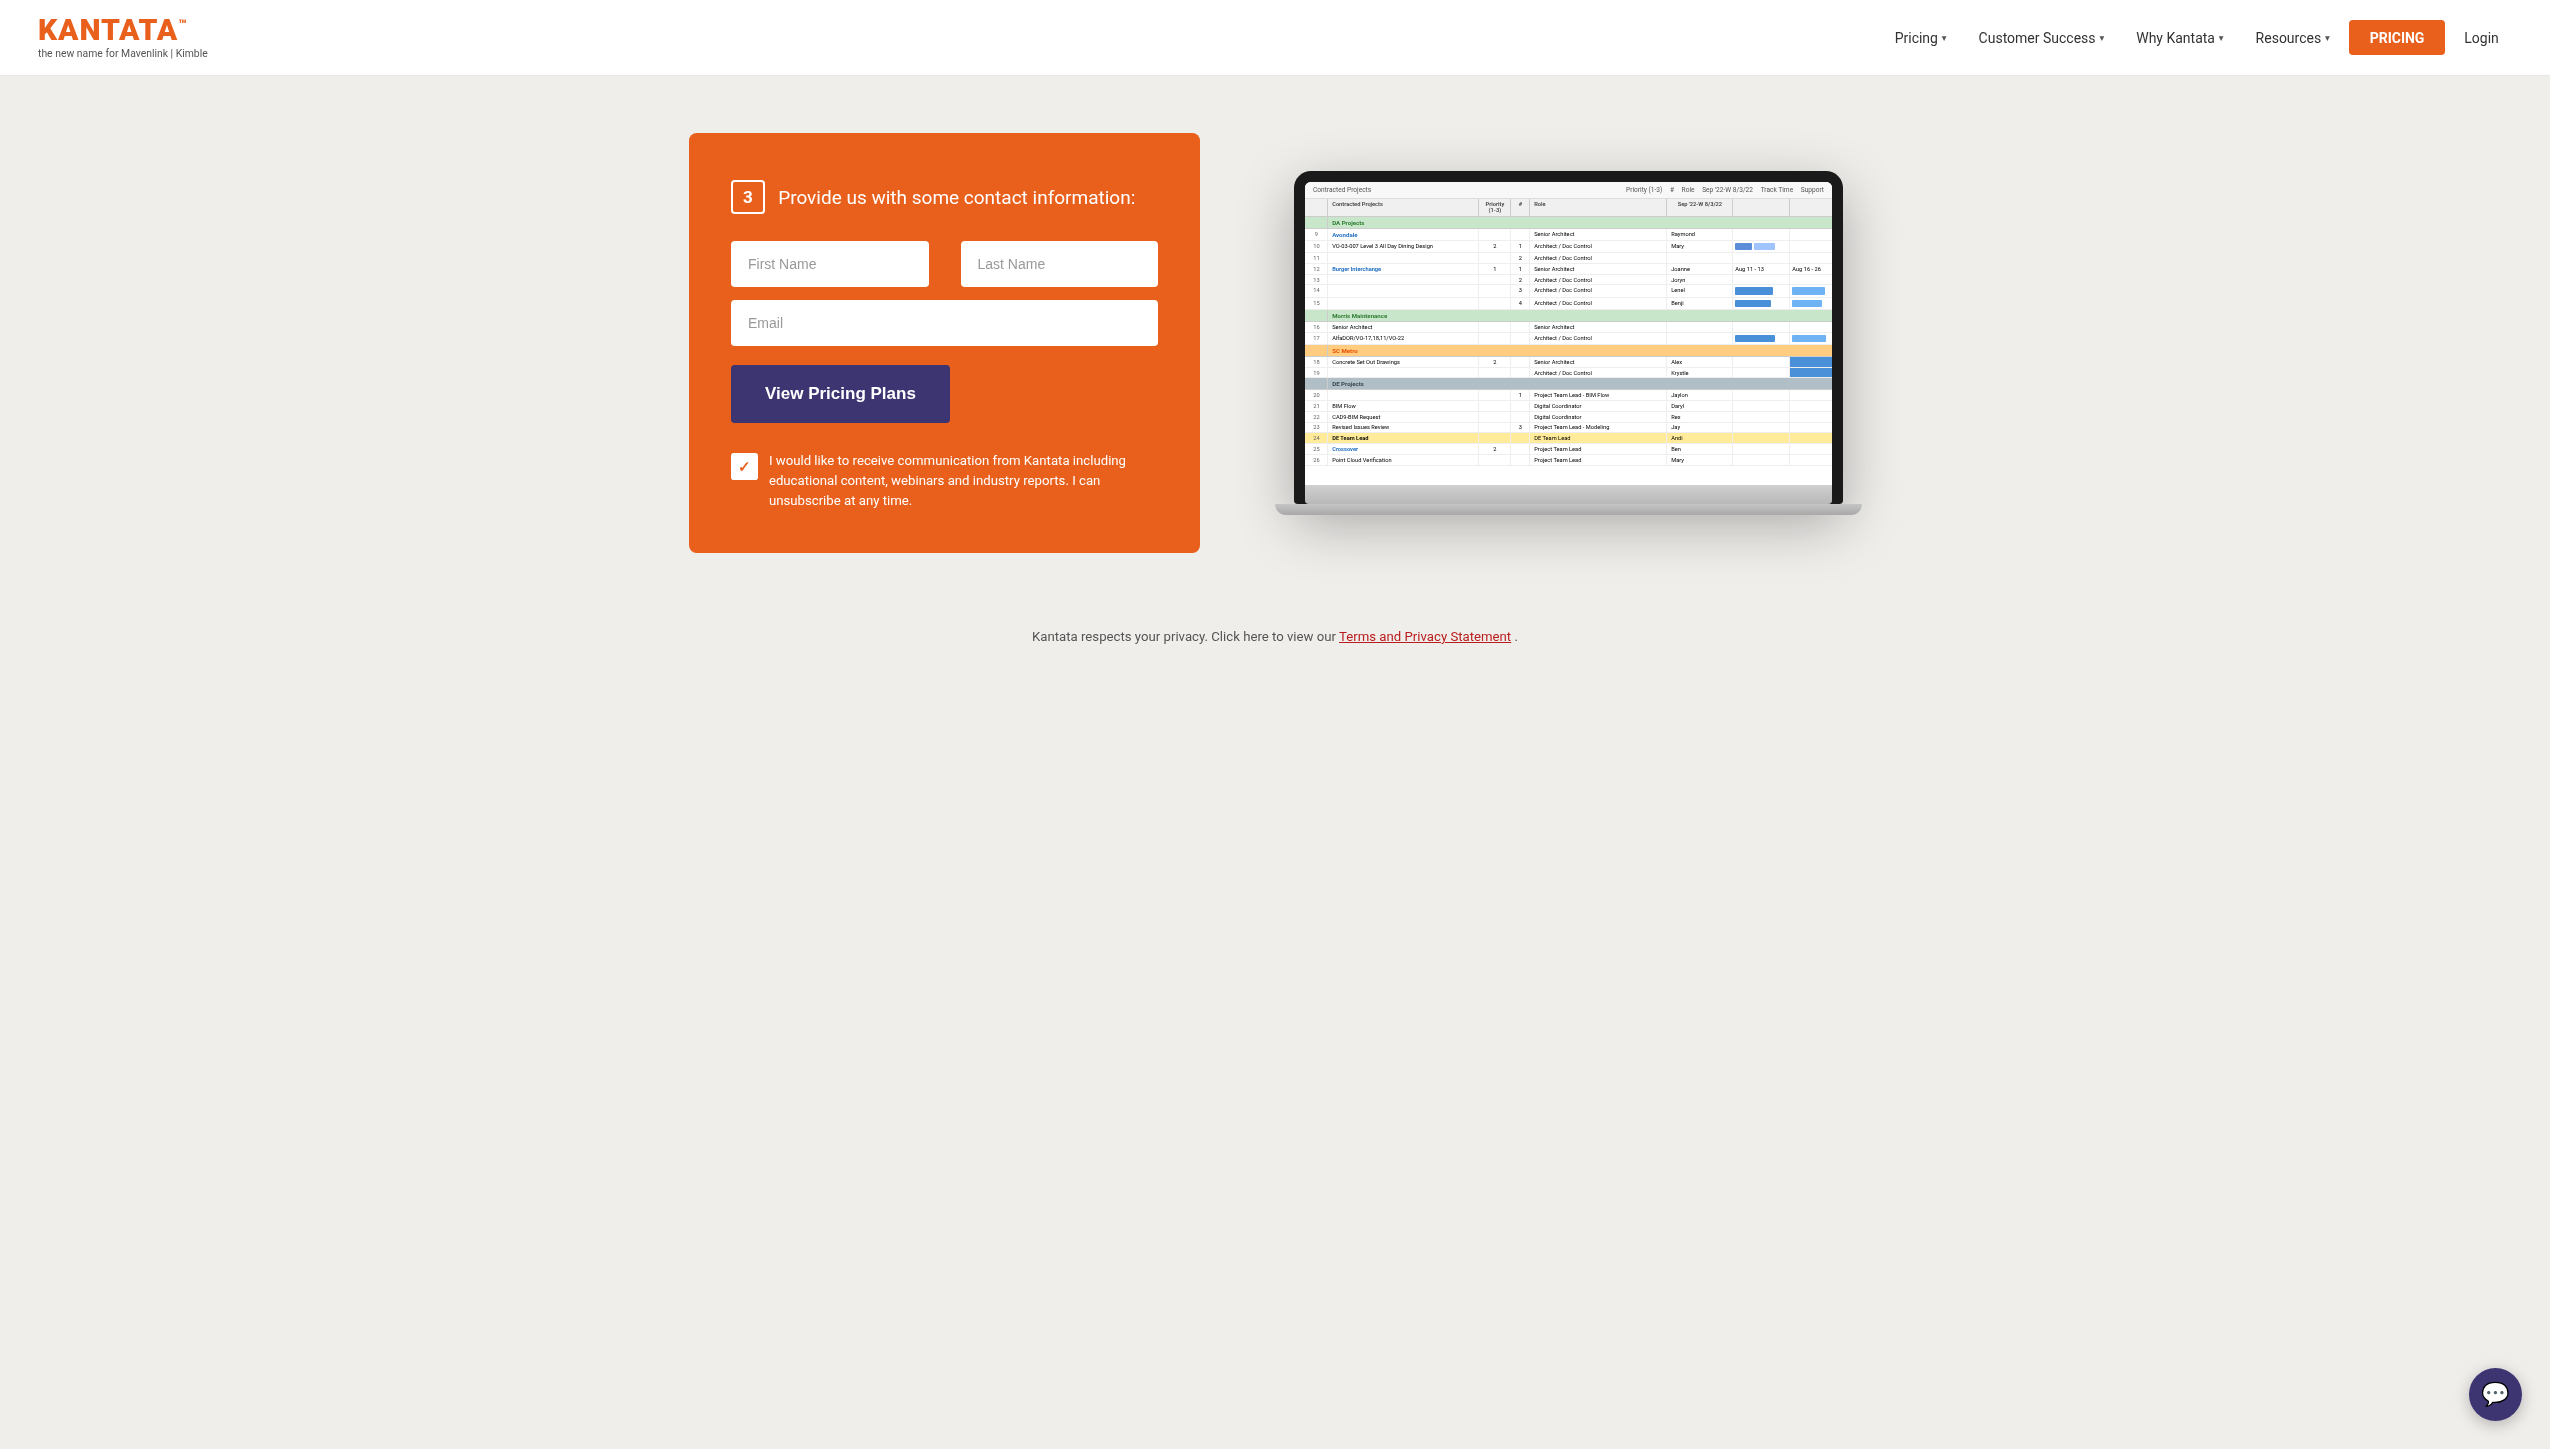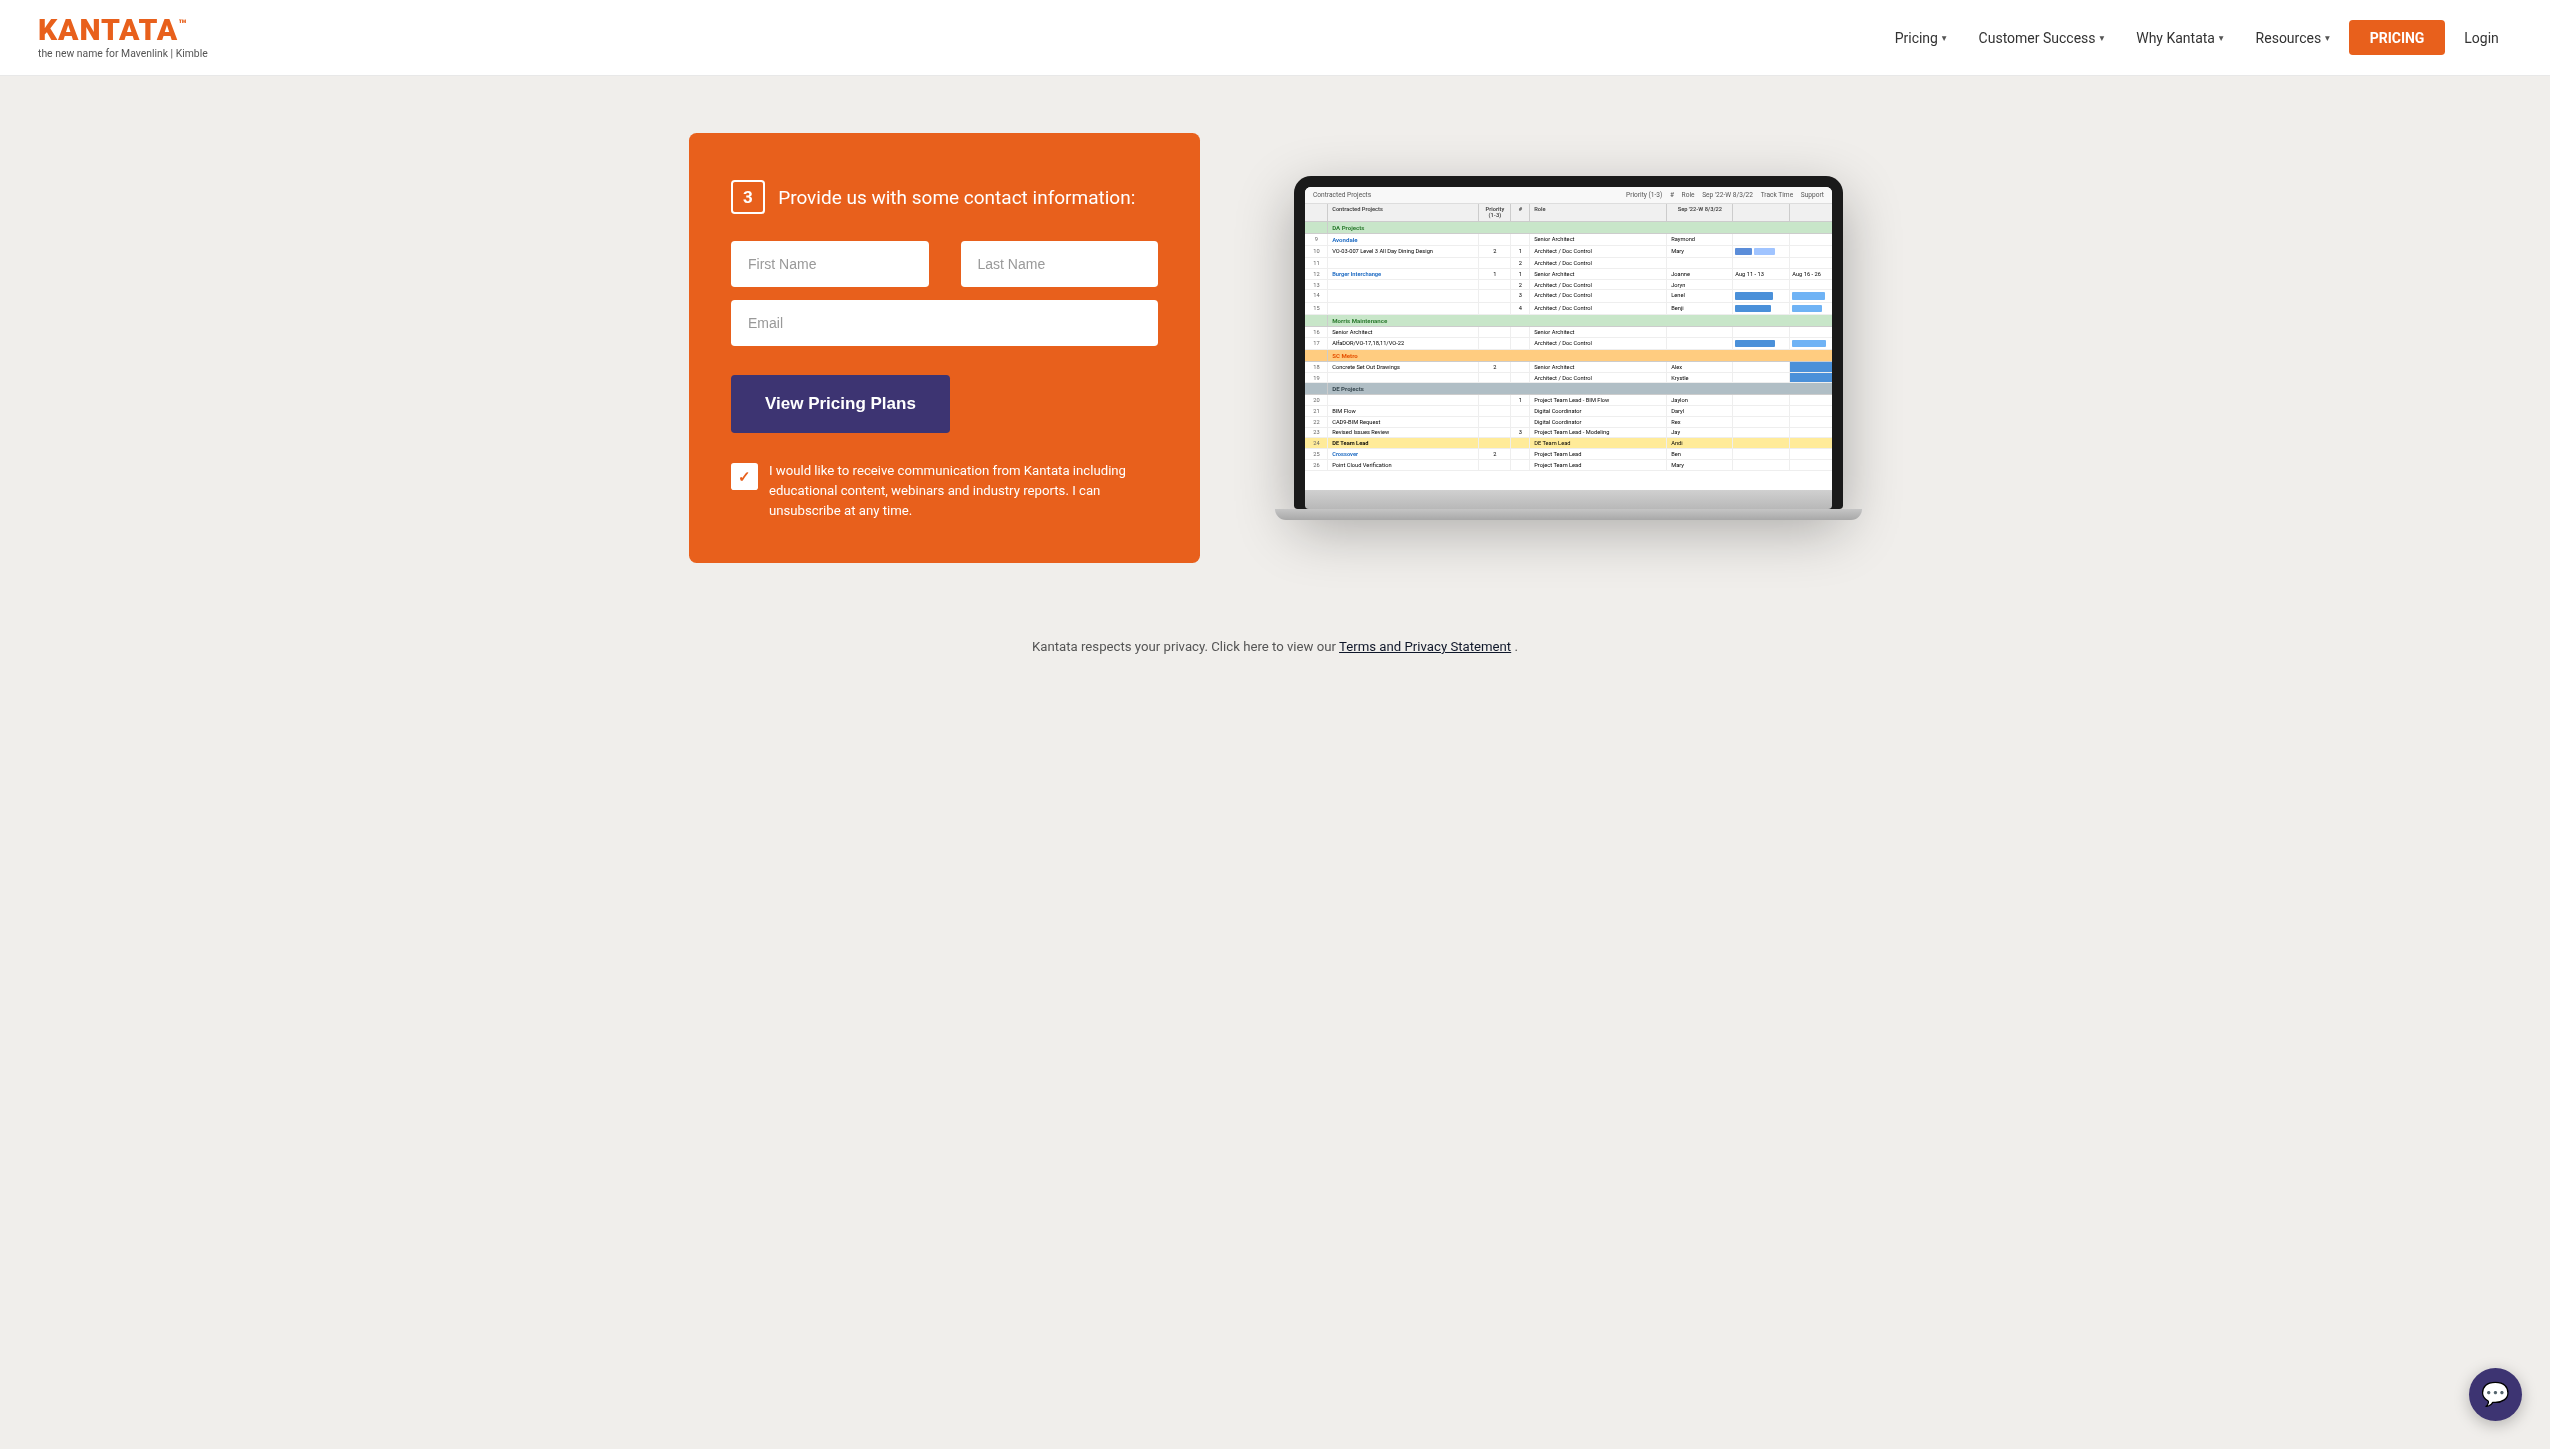--- a/index.html
+++ b/index.html
@@ -148,21 +148,21 @@
     }
     .submit-btn {
       background: #3d3472;
       color: #fff;
       border: none;
       border-radius: 3.8px;
       padding: 19px 34px;
       font-size: 17px;
       font-weight: 600;
       cursor: pointer;
-      margin-top: 16px;
+      margin-top: 6px;
       margin-bottom: 21px;
       text-align: right;
     }
     .checkbox-area {
       display: flex;
       align-items: flex-start;
       gap: 11.4px;
       margin-top: 7.6px;
     }
     .checkbox-wrapper {
@@ -234,21 +234,21 @@
     }
 
     
     .footer-text {
       text-align: center;
       padding: 19px;
       color: #555;
       font-size: 13.2px;
     }
     .footer-link {
-      color: #0f172a;
+      color: #b91c1c;
       text-decoration: underline;
       cursor: pointer;
     }
 
     
     .chat-bubble {
       position: fixed;
       bottom: 28px;
       right: 28px;
       width: 53px;

